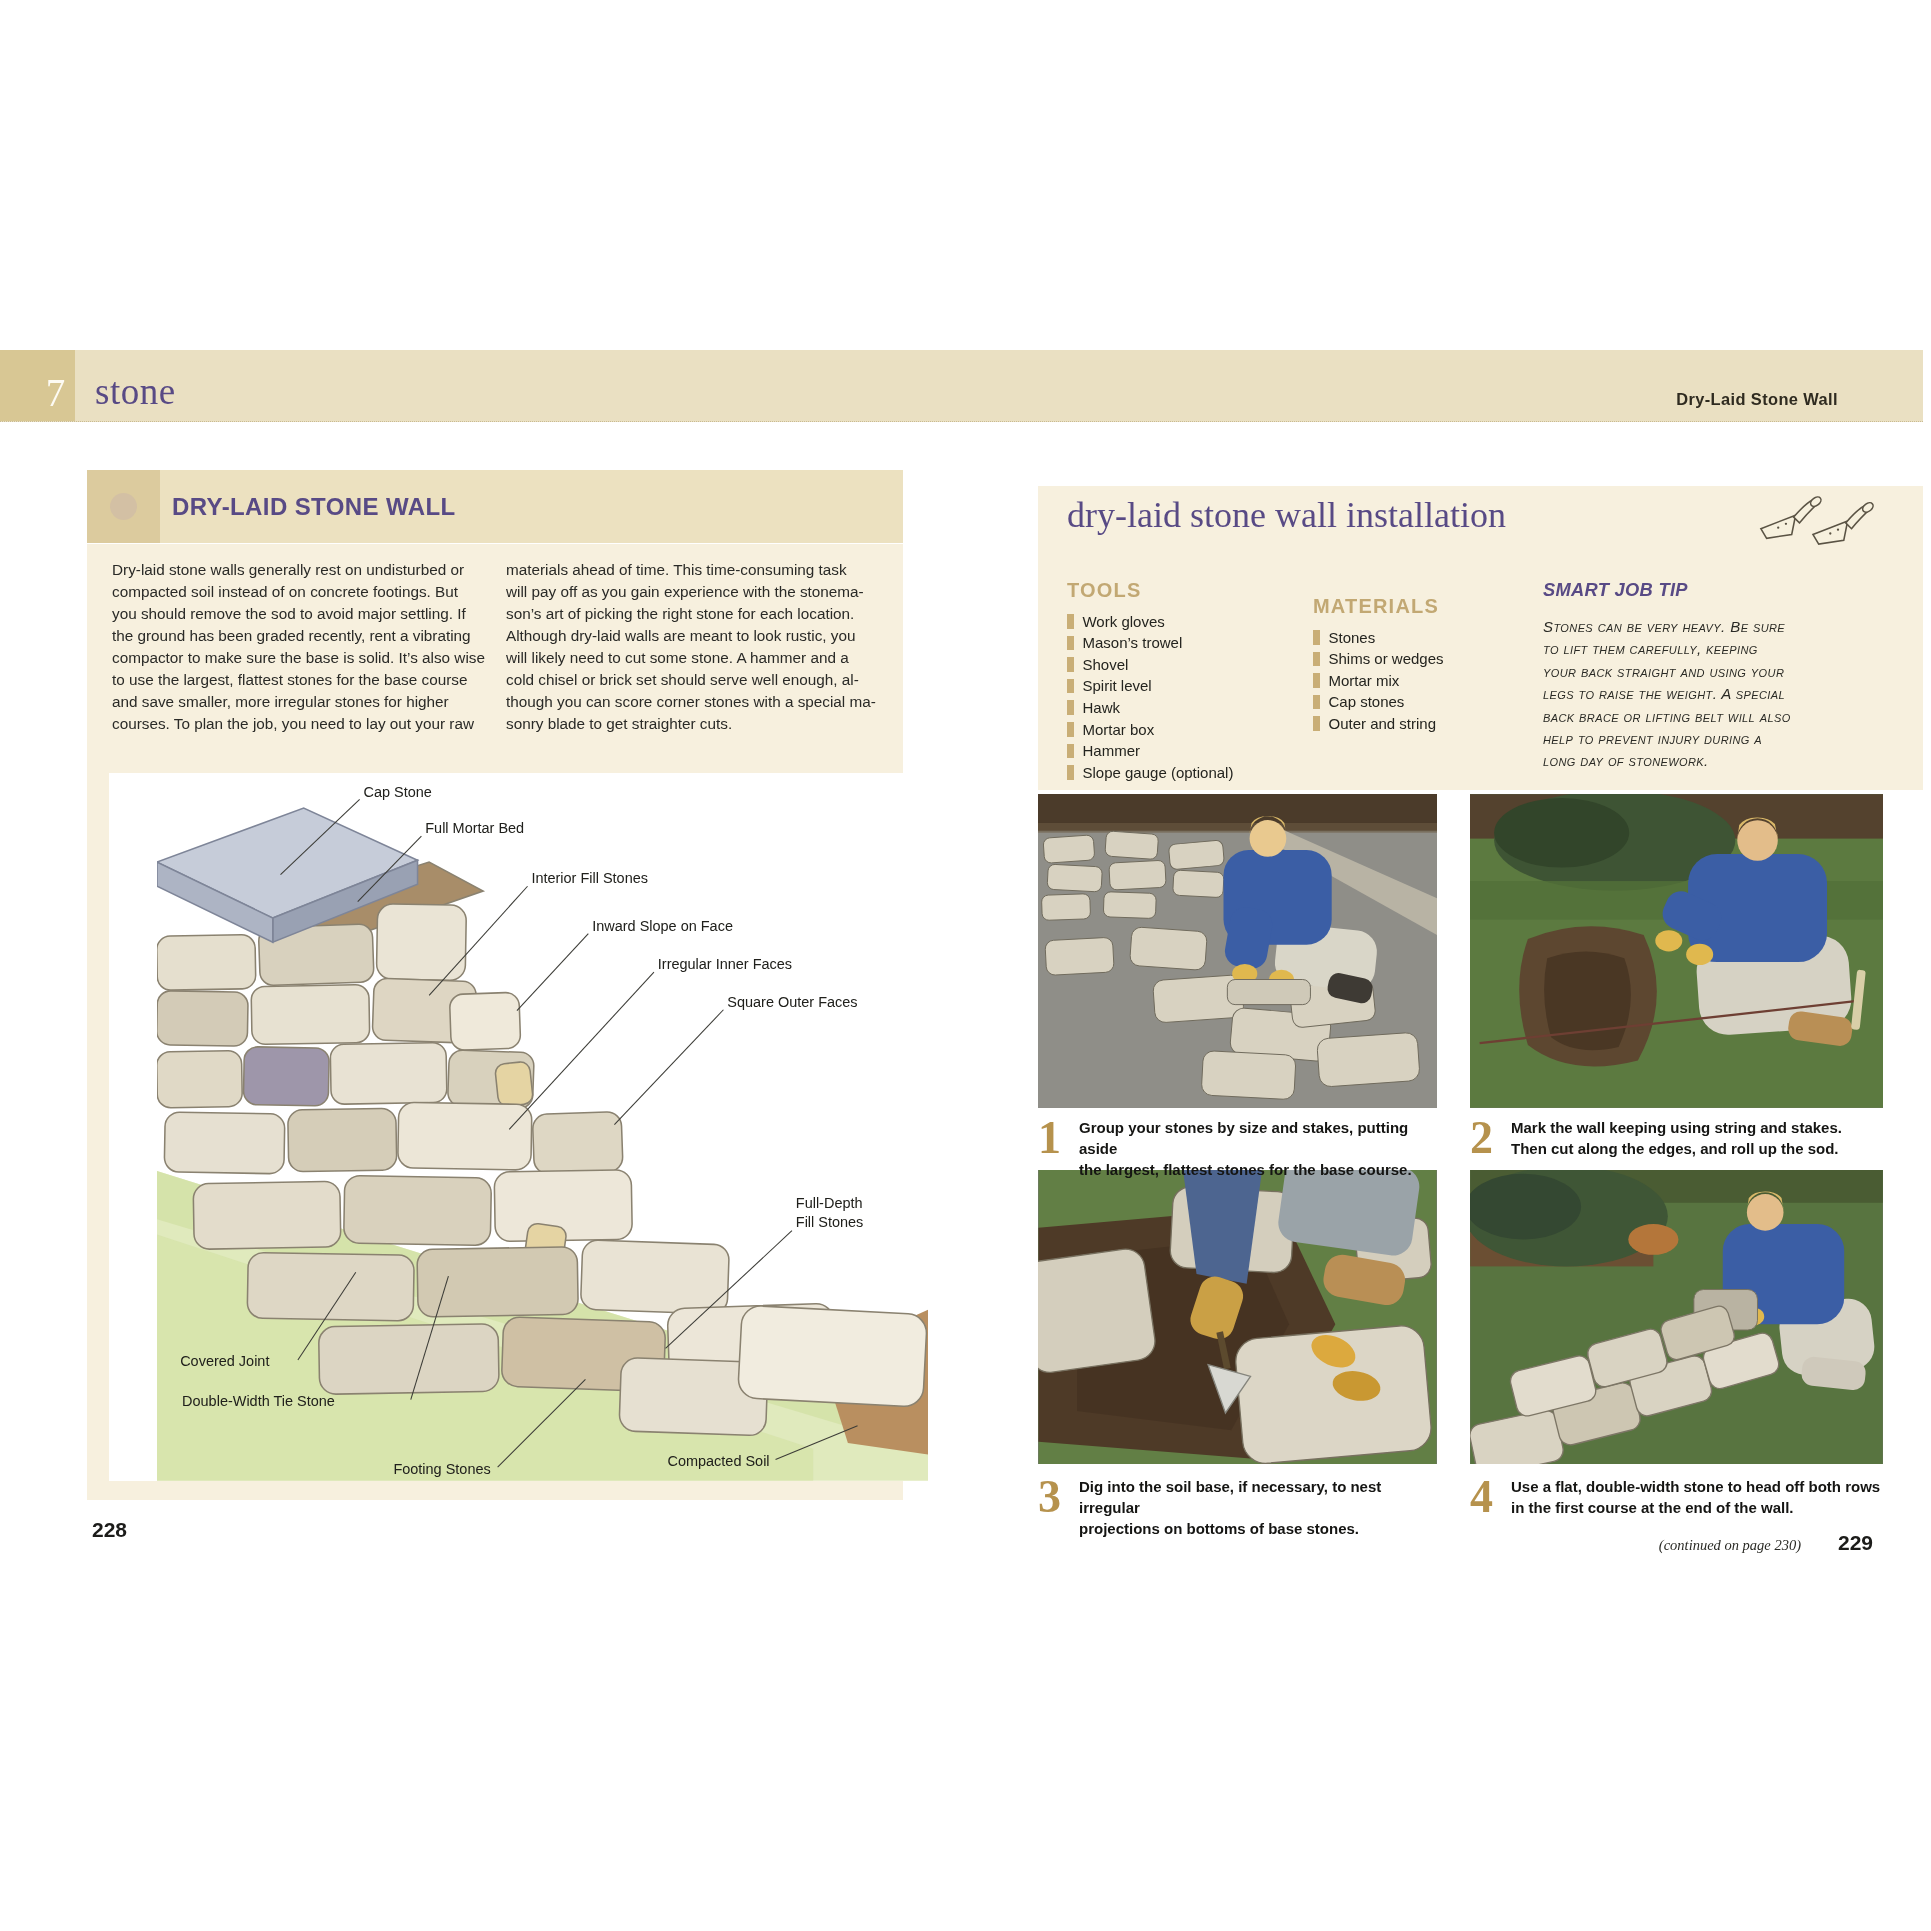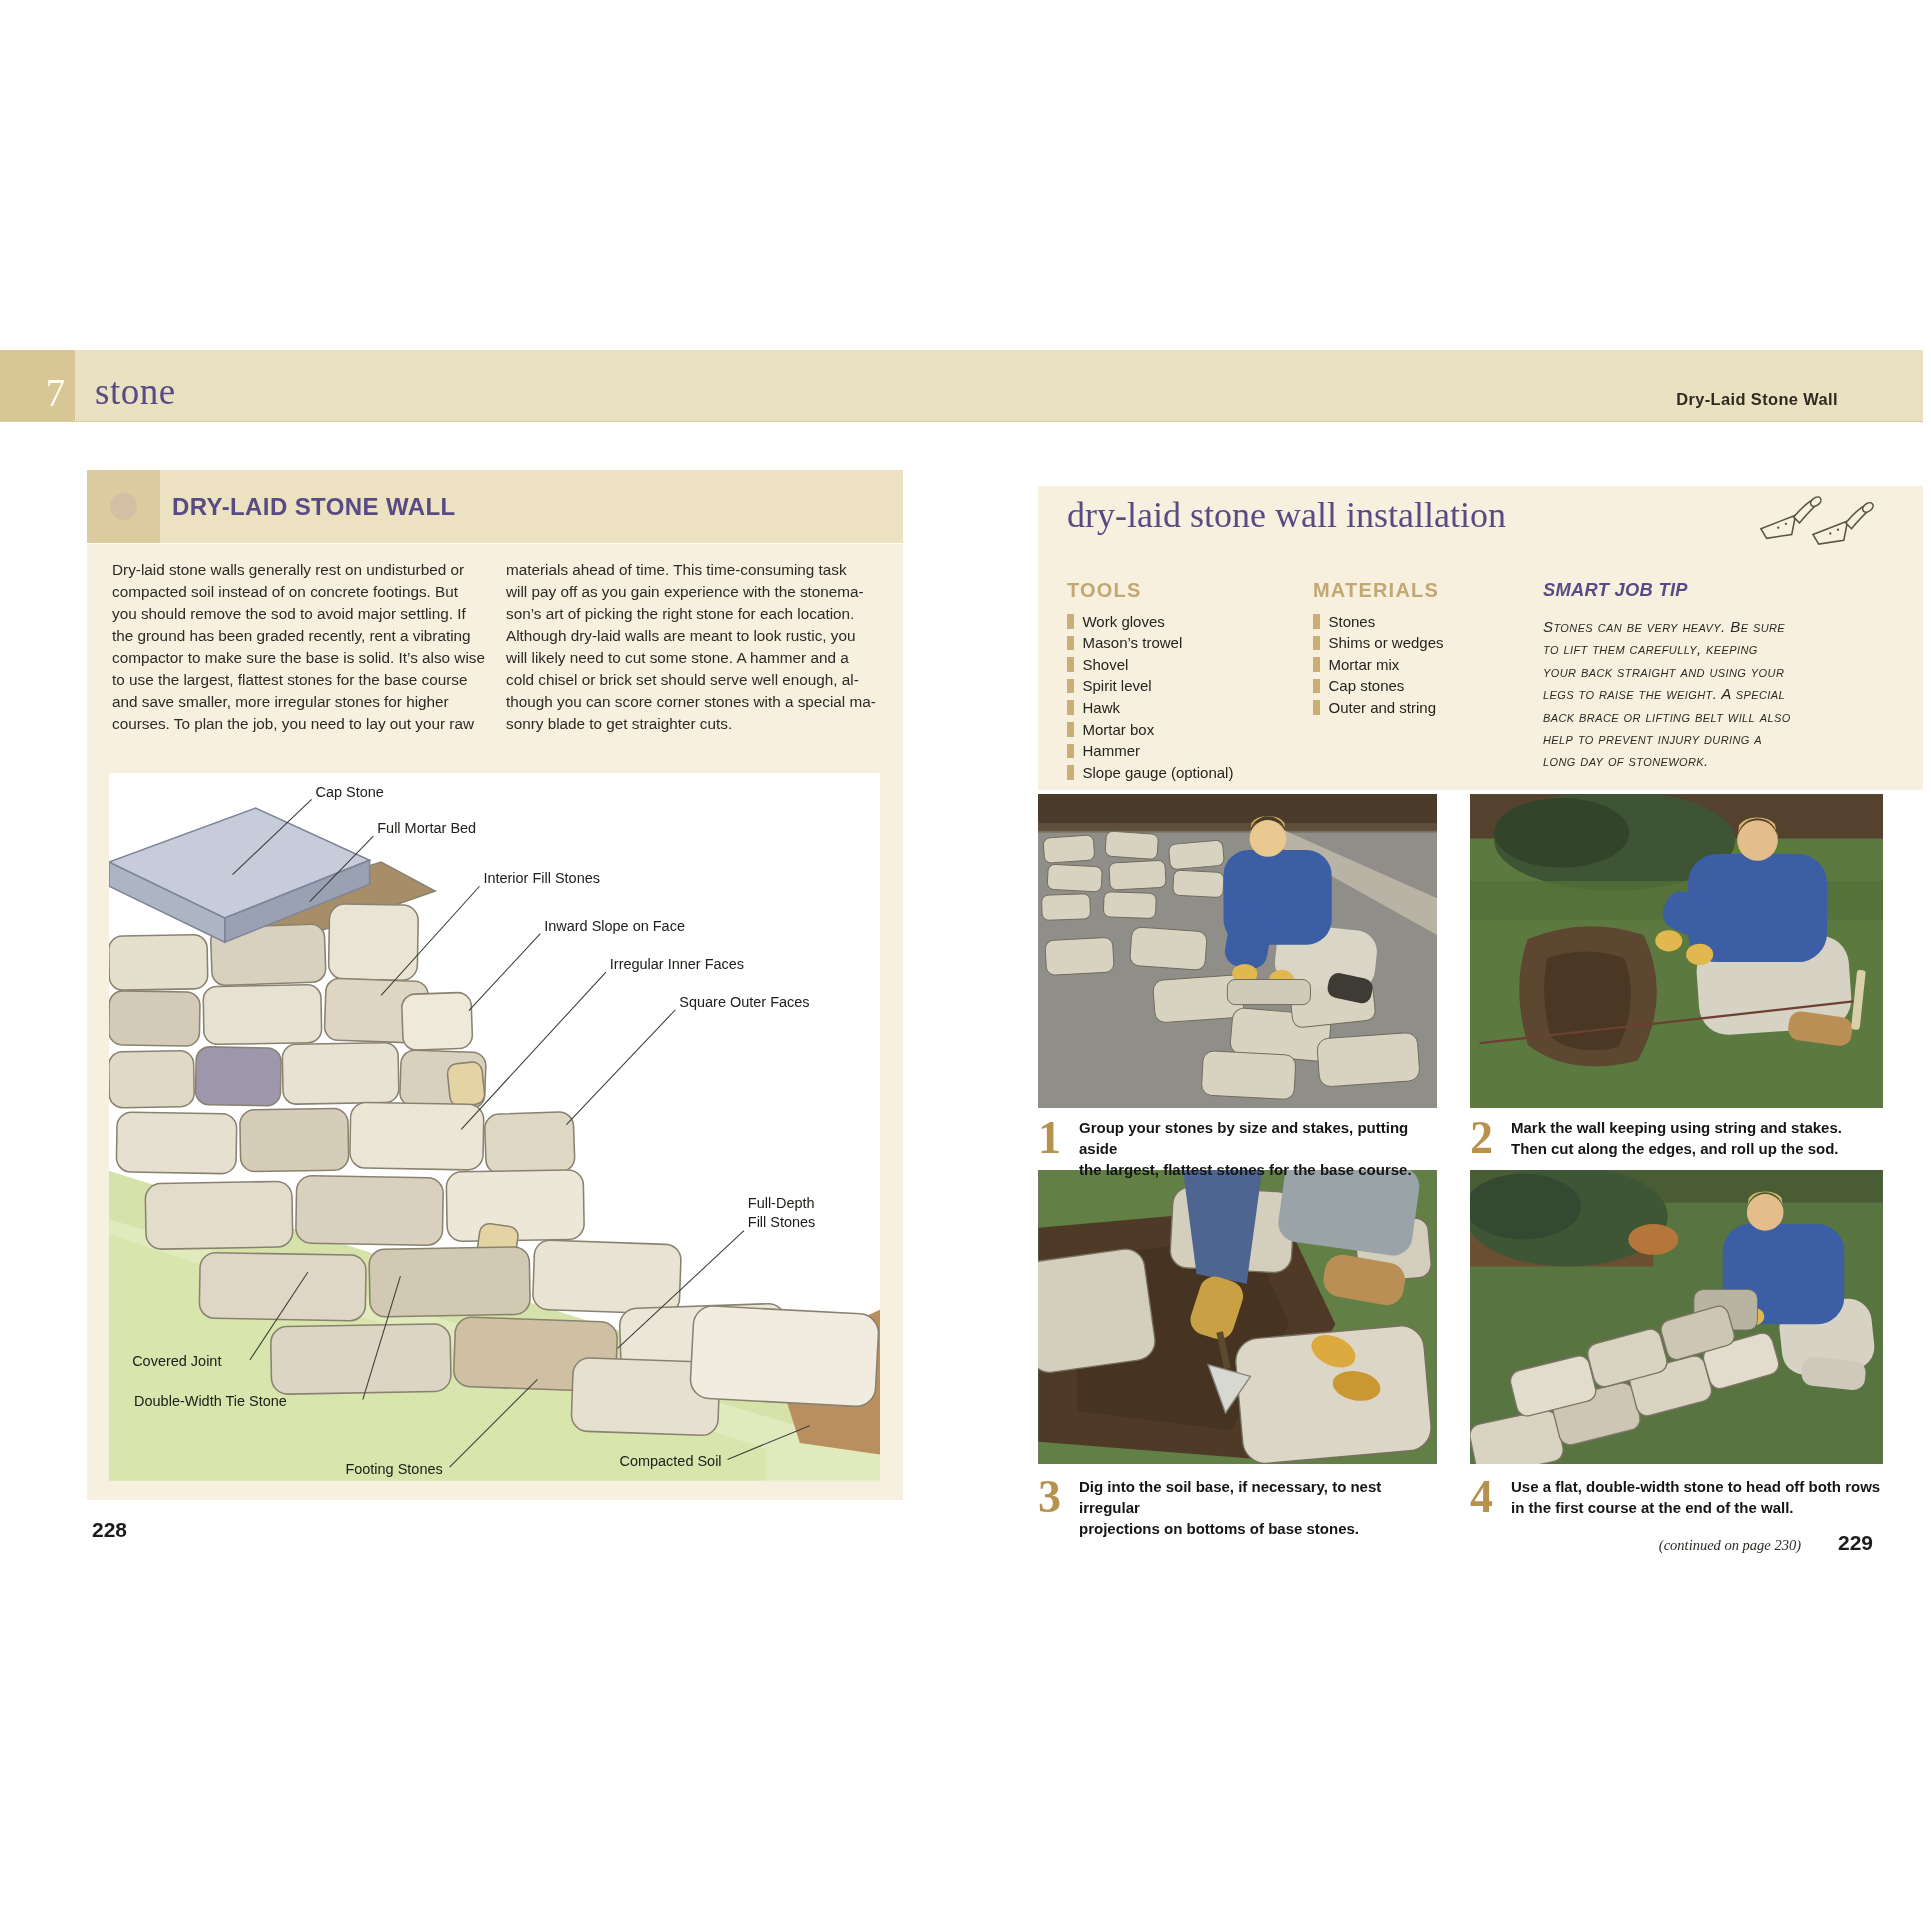--- a/index.html
+++ b/index.html
@@ -22,34 +22,34 @@
   .banner-square{position:absolute;left:0;top:0;width:73px;height:73px;background:#dccb9e;}
   .banner-dot{position:absolute;left:23px;top:23px;width:27px;height:27px;border-radius:50%;
               background:#d3c0a4;}
   .banner-title{position:absolute;left:85px;top:23px;font-size:24px;font-weight:bold;
                 color:#584a85;letter-spacing:0.4px;}
   .left-panel{position:absolute;left:87px;top:544px;width:816px;height:956px;background:#f7f0de;}
   .intro-col{position:absolute;top:15.4px;font-size:15.3px;line-height:22px;color:#2a2a27;
              white-space:pre-line;}
   .intro-col.c1{left:25px;width:384px;}
   .intro-col.c2{left:419px;width:378px;}
-  .diagram-box{position:absolute;left:22px;top:229px;width:771px;height:708px;background:#ffffff;}
+  .diagram-box{position:absolute;left:22px;top:229px;width:771px;height:708px;background:#ffffff;padding-left:48px;}
   .pagenum{position:absolute;font-size:21px;font-weight:bold;color:#1c1c1a;}
   .pagenum.left{left:92px;top:1518px;}
   .pagenum.right{left:1838px;top:1531px;}
 
   
   .right-panel{position:absolute;left:1038px;top:486px;width:885px;height:304px;background:#f7f0de;}
   .install-title{position:absolute;left:29px;top:7.7px;font-family:"Liberation Serif",serif;
                  font-size:36px;color:#584a85;}
   .trowels{position:absolute;right:31px;top:5.8px;}
   .col-head{font-size:20px;font-weight:bold;letter-spacing:1.2px;color:#c2a873;}
   .col{position:absolute;top:93px;}
   .col.tools{left:29px;width:227px;}
-  .col.materials{left:275px;width:222px;}
+  .col.materials{left:275px;width:222px;margin-top:16px;}
   .col.tip{left:505px;width:350px;}
   ul.checklist{list-style:none;margin:8.7px 0 0 0;padding:0;font-size:15px;line-height:21.6px;color:#24241f;}
   ul.checklist li .bullet{display:inline-block;width:6.8px;height:14.5px;background:#c9ae76;
                           margin-right:8.7px;vertical-align:-1.9px;}
   .tip-head{font-size:18.3px;font-weight:bold;font-style:italic;color:#584a85;letter-spacing:0.3px;}
   .tip-body{margin-top:15px;font-style:italic;font-variant:small-caps;font-size:15px;
             line-height:22.4px;letter-spacing:0.4px;color:#2a2a25;white-space:pre-line;}
 
   
   .photo{position:absolute;overflow:hidden;background:#777;}

